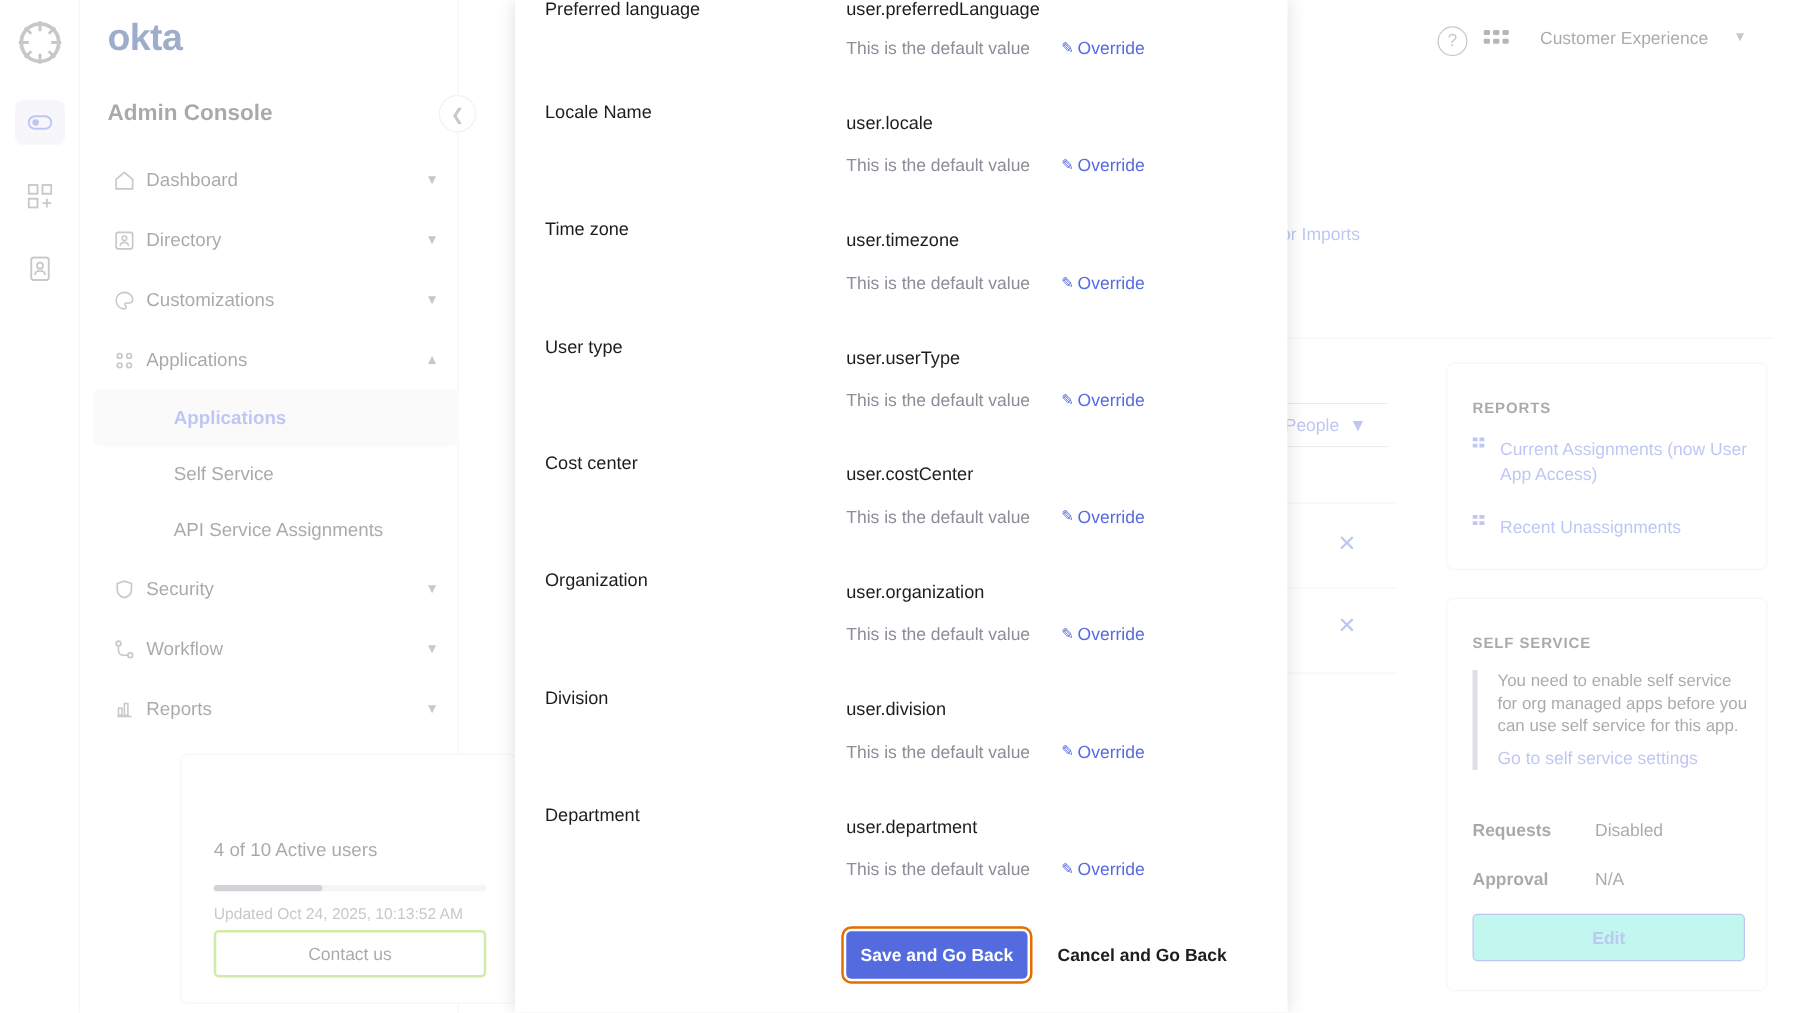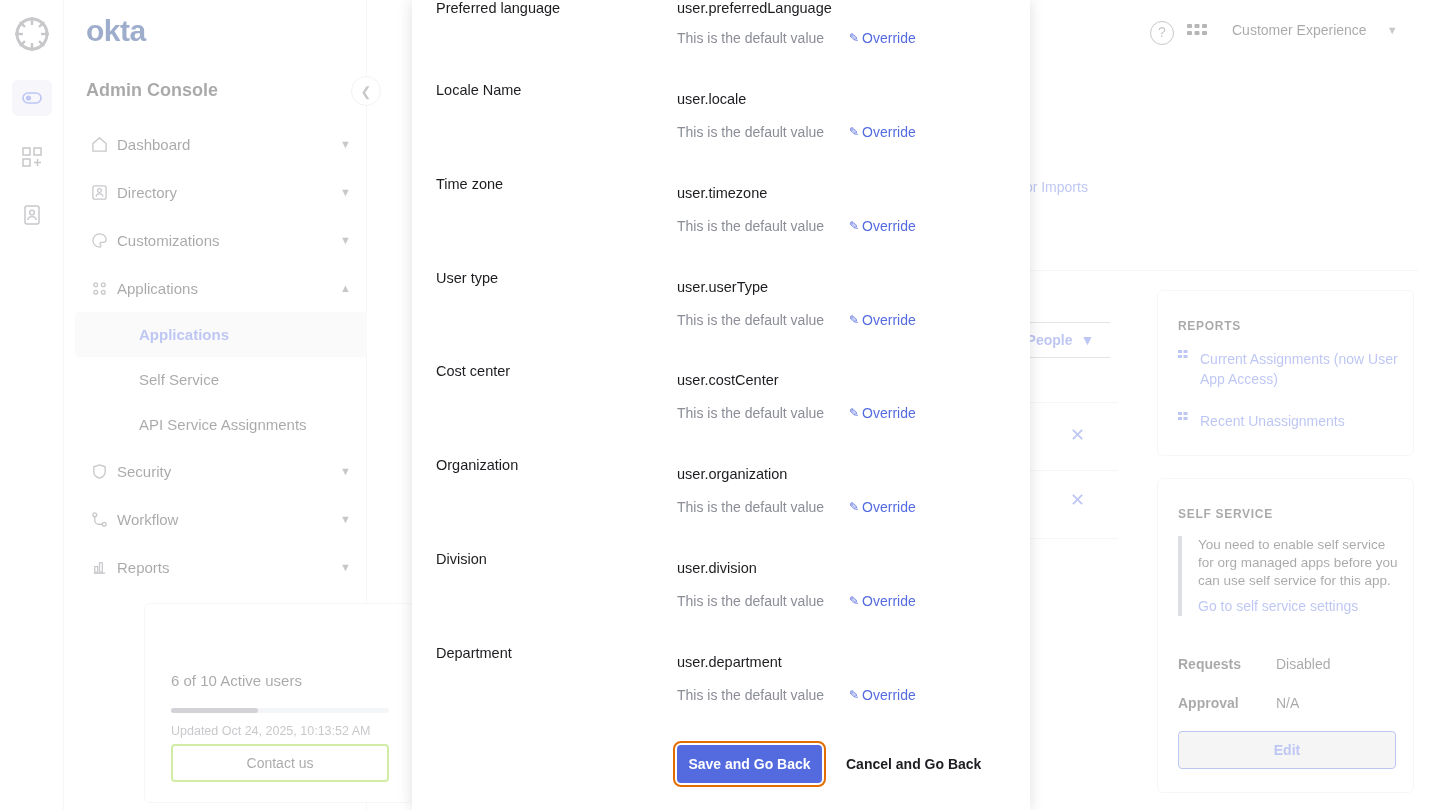--- a/index.html
+++ b/index.html
@@ -113,21 +113,21 @@
     font-size: 14px; color: #546be0;
   }
   .hr-line {
     position: absolute; left: 660px; top: 270px; width: 758px; height: 1px;
     background: #e8e8ea;
   }
   .people-btn {
     position: absolute; left: 1010px; top: 322px; width: 100px; height: 36px;
     border: 1px solid #b7b8c0; border-right: none; border-radius: 4px 0 0 4px;
     background: #fff; display: flex; align-items: center; justify-content: center;
-    gap: 8px; font-size: 14px; font-weight: bold; color: #546be0;
+    gap: 8px; font-size: 14px; font-weight: normal; color: #546be0;
   }
   .list-row {
     position: absolute; left: 660px; width: 458px; height: 1px; background: #e8e8ea;
   }
   .row-x {
     position: absolute; color: #546be0; font-size: 18px;
   }
 
   
   .rcard {
@@ -138,21 +138,21 @@
     font-size: 12px; font-weight: bold; letter-spacing: 0.7px; color: #1d1d21;
   }
   .rlink { color: #546be0; font-size: 14px; line-height: 20px; }
   .self-note {
     border-left: 4px solid #a7aab8; padding-left: 16px;
     font-size: 13.5px; color: #1d1d21; line-height: 18px;
   }
   .kv-row { display: flex; font-size: 14px; color: #1d1d21; }
   .kv-k { width: 98px; font-weight: bold; }
   .edit-btn {
-    height: 38px; border: 1px solid #546be0; border-radius: 4px; background: #e5e5e5;
+    height: 38px; border: 1px solid #546be0; border-radius: 4px; background: #5eead4;
     display: flex; align-items: center; justify-content: center;
     color: #546be0; font-size: 14px; font-weight: bold;
   }
 
   
   .dim {
     position: absolute; inset: 0; background: rgba(255,255,255,0.62);
   }
 
   
@@ -327,21 +327,21 @@
                 <rect x="4" y="8" width="3" height="6" fill="none" stroke="#6e6e78" stroke-width="1.3"></rect>
                 <rect x="9" y="4" width="3" height="10" fill="none" stroke="#6e6e78" stroke-width="1.3"></rect>
               </svg>
           </span>
           <span class="nav-label">Reports</span>
           <span class="chev">▼</span>
         </div>
       </div>
 
       <div class="users-card">
-        <div class="uc-title">6 of 10 Active users</div>
+        <div class="uc-title">4 of 10 Active users</div>
         <div class="uc-bar-track">
           <div class="uc-bar-fill" style="width: 87.2px;"></div>
         </div>
         <div class="uc-updated">Updated Oct 24, 2025, 10:13:52 AM</div>
         <div class="uc-btn">
           <span>Contact us</span>
         </div>
       </div>
     </div>
 

